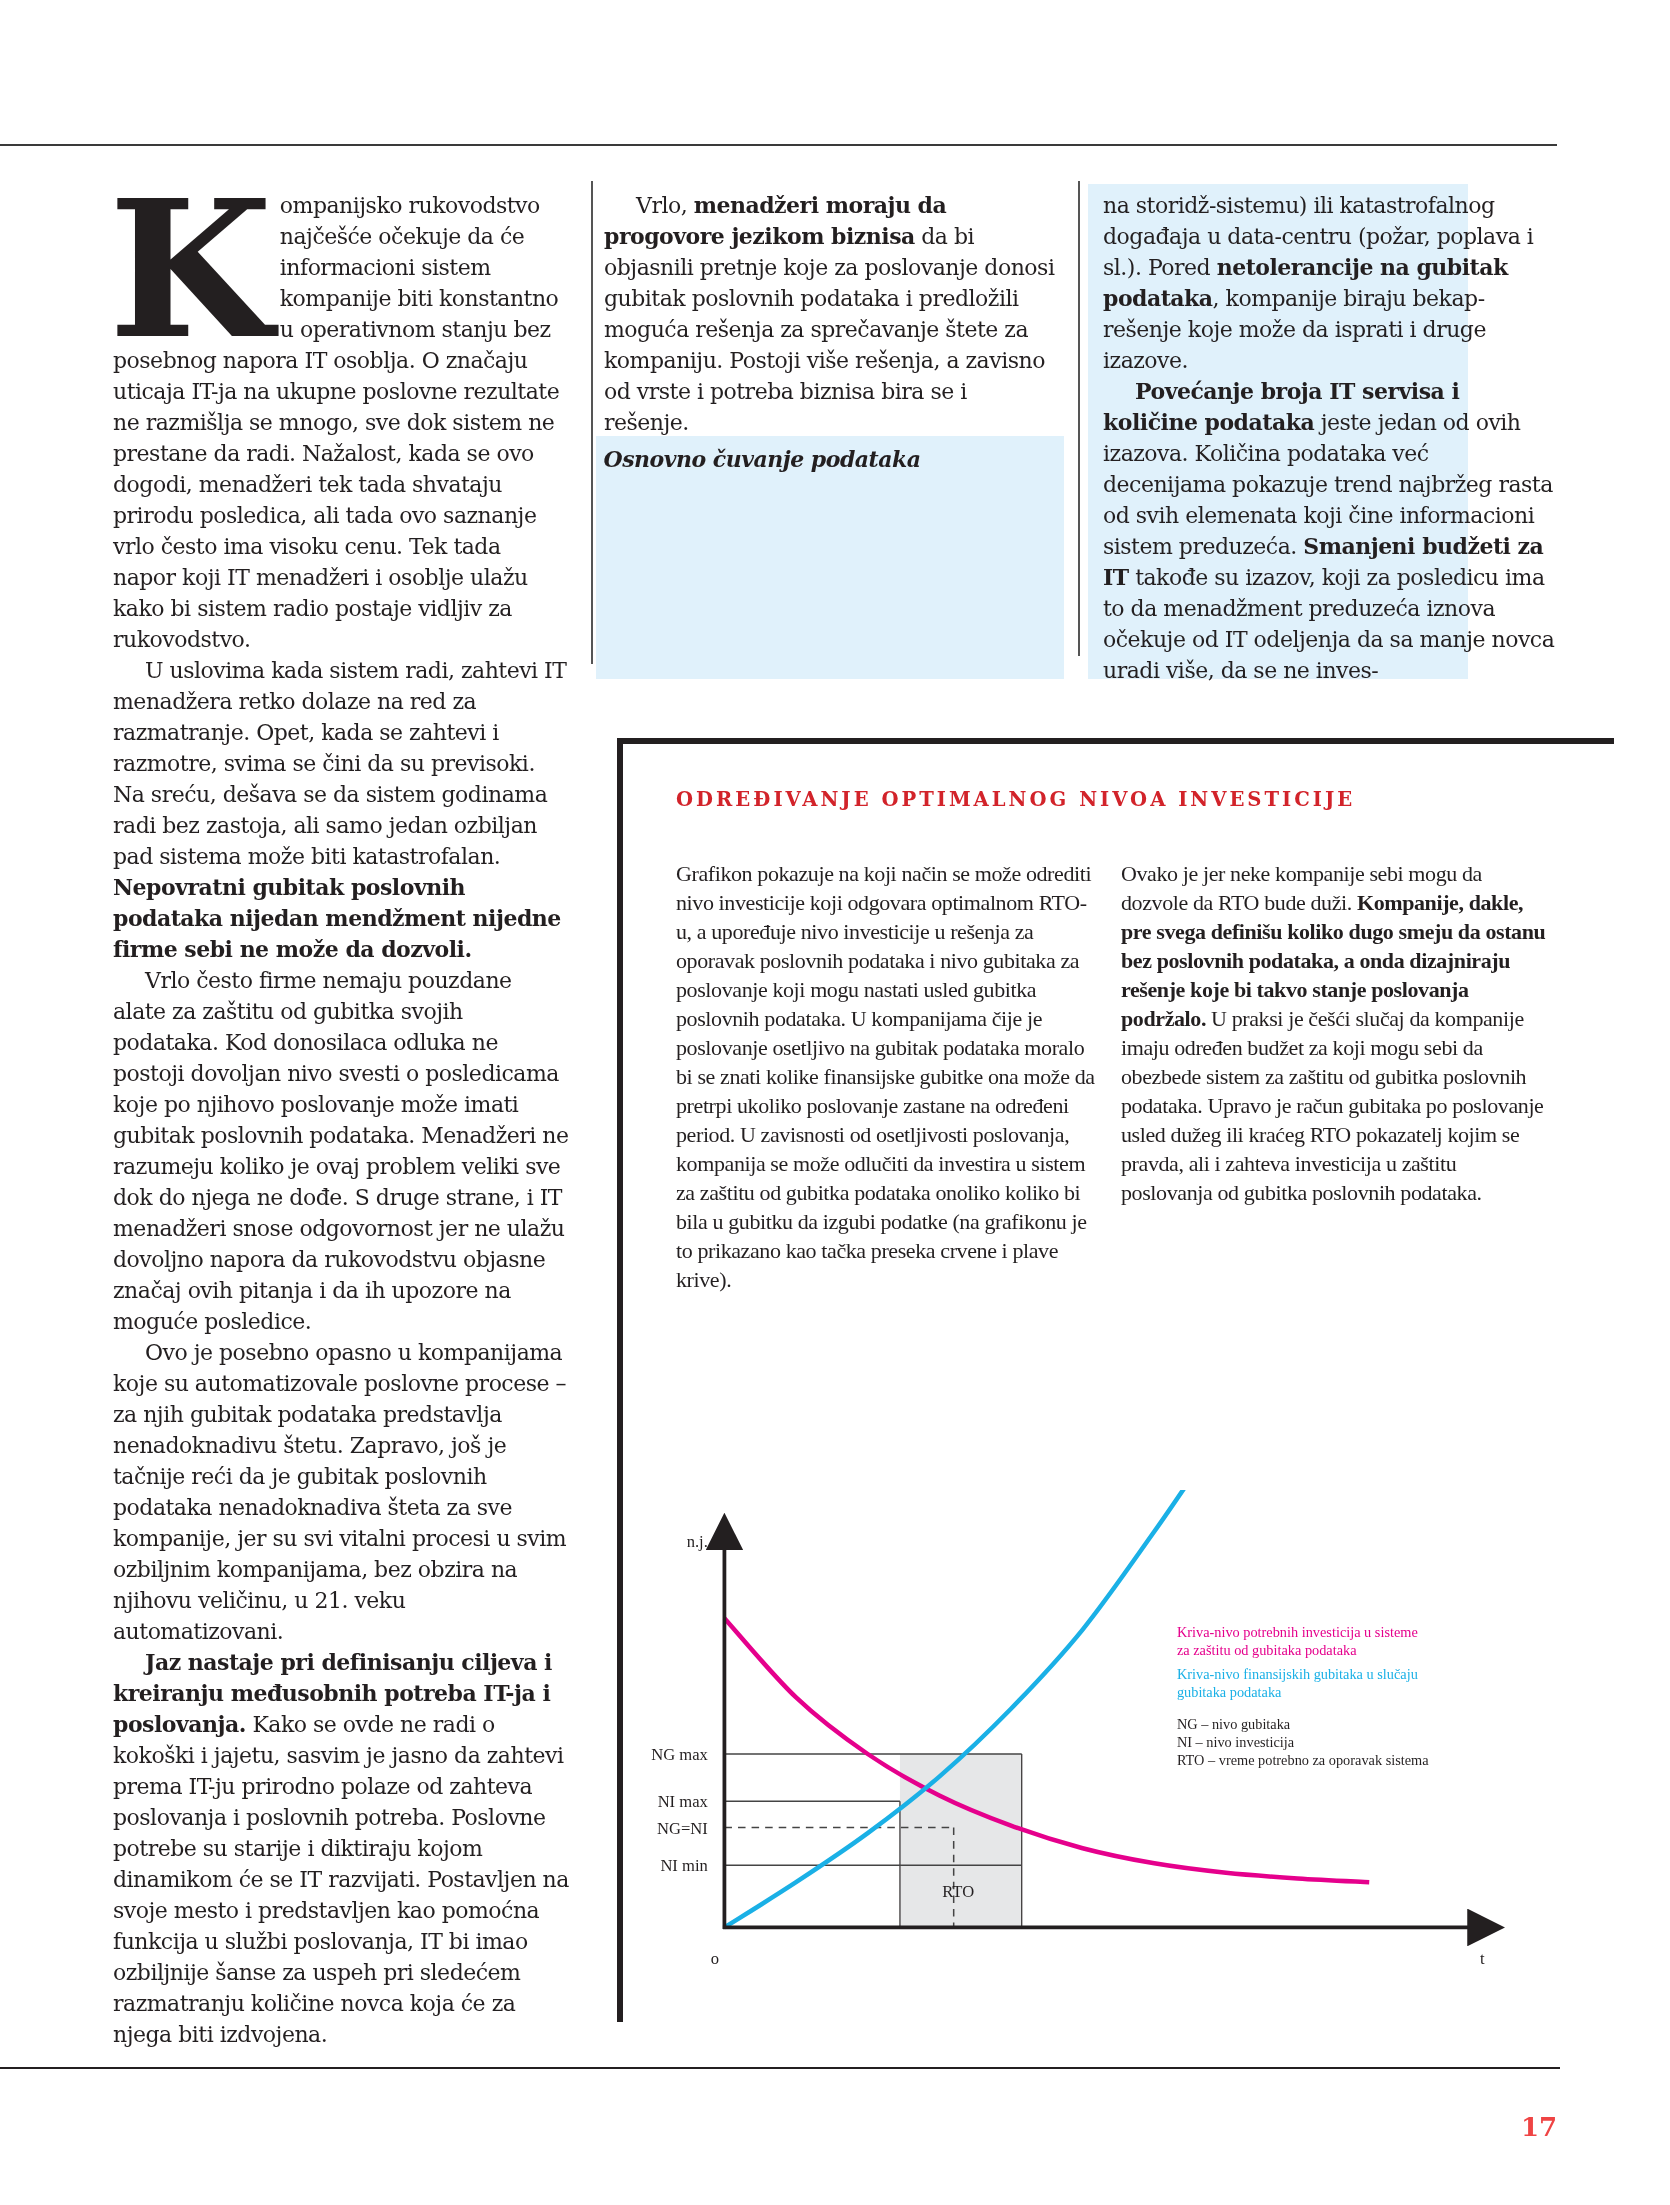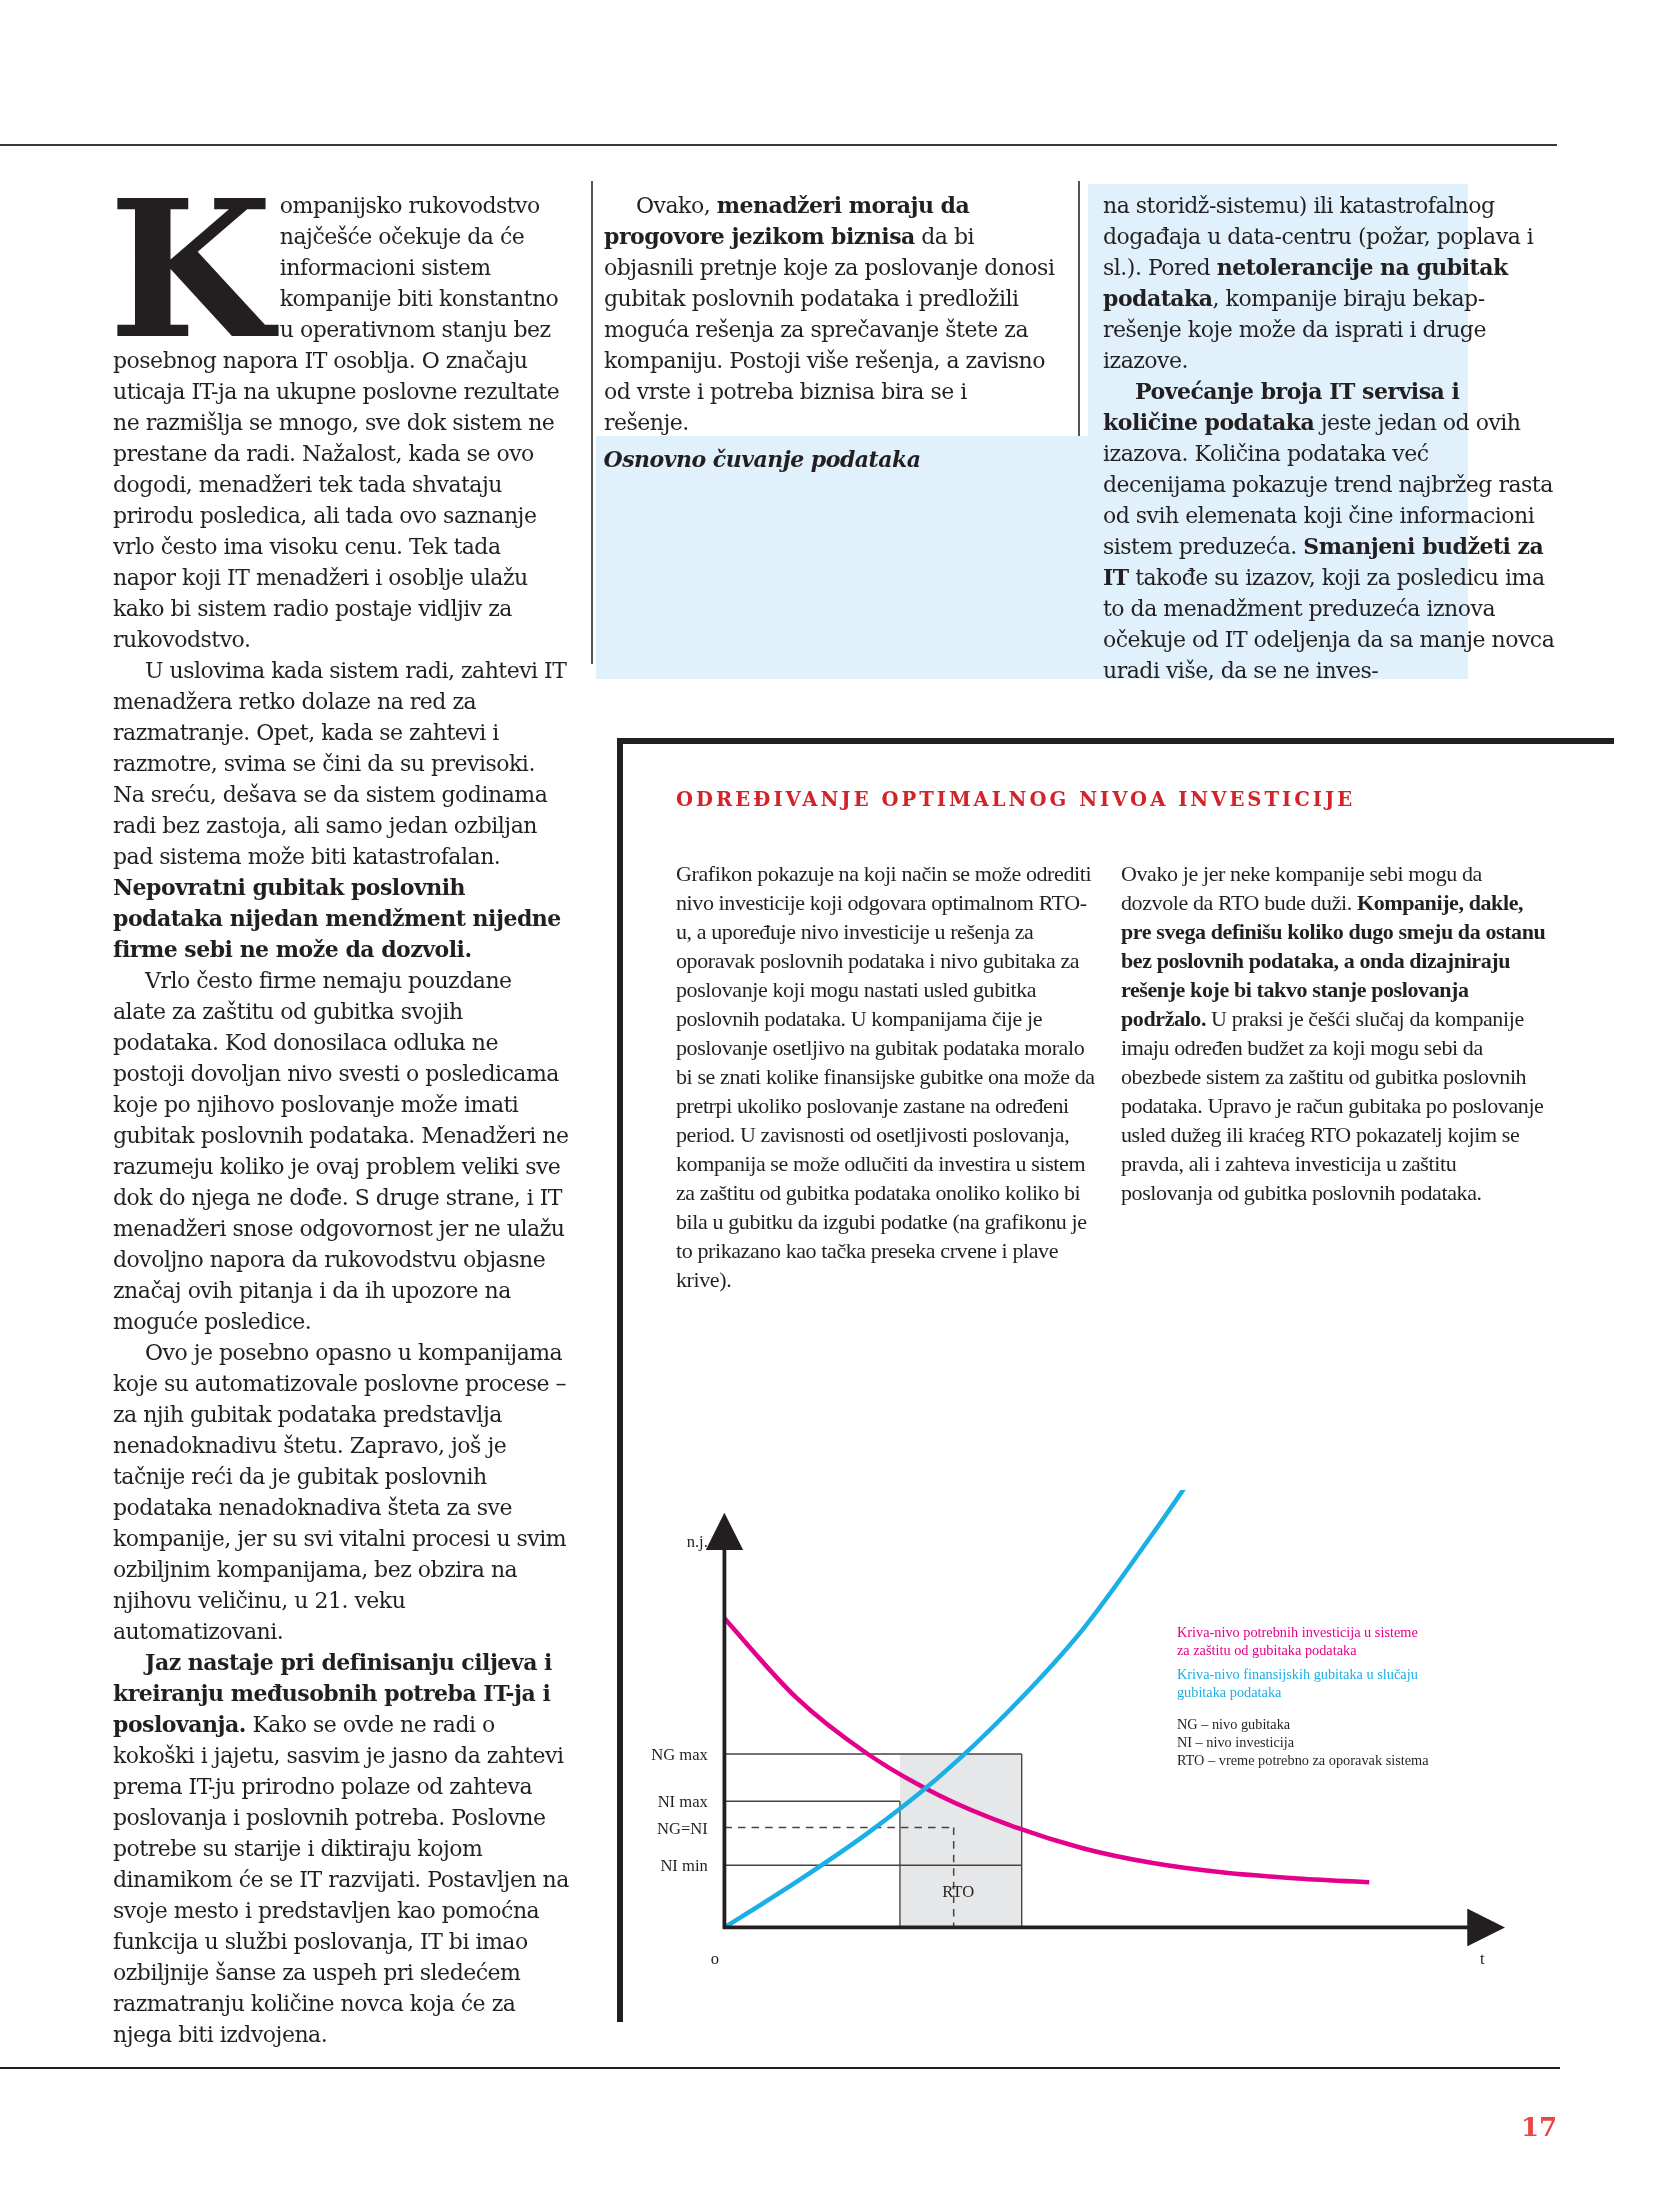--- a/index.html
+++ b/index.html
@@ -18,21 +18,21 @@
   #col1 { left: 113px; top: 190px; width: 456px; }
   .dropcap { float: left; font-family: "DejaVu Serif", serif; font-weight: bold; font-size: 189px;
              line-height: 148px; height: 148px; margin: 6px 7.5px 0 -4.5px; color: #231f20; }
 
   #col2 { left: 604px; top: 190px; width: 453px; }
   .col-divider { position: absolute; width: 1.5px; background: #555; }
   #divider1 { left: 591px; top: 181px; height: 483px; }
   #divider2 { left: 1078px; top: 181px; height: 475px; }
 
   .sidebar { position: absolute; background: #e0f1fb; }
-  #sidebar-a { left: 596px; top: 436px; width: 468px; height: 243px; padding-left: 39px; }
+  #sidebar-a { left: 596px; top: 436px; width: 468px; height: 243px; }
   #sidebar-b { left: 1088px; top: 184px; width: 380px; height: 495px; }
   .sidebar-text { position: absolute; font-size: 22px; line-height: 31px; letter-spacing: -0.5px; }
   #sidebar-a .sidebar-text { left: 7.5px; top: 7.5px; width: 456px; }
   #sidebar-b .sidebar-text { left: 15px; top: 6px; width: 453px; }
   .sidebar-heading { font-weight: bold; font-style: italic; }
   .sidebar-text p { margin: 0; }
   .sidebar-text p.indent { text-indent: 32px; }
 
   
   .infobox { position: absolute; left: 617px; top: 738px; width: 943px; height: 1278px;
@@ -60,21 +60,21 @@
   <p class="indent"><span>U uslovima kada sistem radi, zahtevi IT menadžera retko dolaze na red za razmatranje. Opet, kada se zahtevi i razmotre, svima se čini da su previsoki. Na sreću, dešava se da sistem godinama radi bez zastoja, ali samo jedan ozbiljan pad sistema može biti katastrofalan. </span><b>Nepovratni gubitak poslovnih podataka nijedan mendžment nijedne firme sebi ne može da dozvoli.</b></p>
   <p class="indent">Vrlo često firme nemaju pouzdane alate za zaštitu od gubitka svojih podataka. Kod donosilaca odluka ne postoji dovoljan nivo svesti o posledicama koje po njihovo poslovanje može imati gubitak poslovnih podataka. Menadžeri ne razumeju koliko je ovaj problem veliki sve dok do njega ne dođe. S druge strane, i IT menadžeri snose odgovornost jer ne ulažu dovoljno napora da rukovodstvu objasne značaj ovih pitanja i da ih upozore na moguće posledice.</p>
   <p class="indent">Ovo je posebno opasno u kompanijama koje su automatizovale poslovne procese – za njih gubitak podataka predstavlja nenadoknadivu štetu. Zapravo, još je tačnije reći da je gubitak poslovnih podataka nenadoknadiva šteta za sve kompanije, jer su svi vitalni procesi u svim ozbiljnim kompanijama, bez obzira na njihovu veličinu, u 21. veku automatizovani.</p>
   <p class="indent"><b>Jaz nastaje pri definisanju ciljeva i kreiranju međusobnih potreba IT-ja i poslovanja.</b><span> Kako se ovde ne radi o kokoški i jajetu, sasvim je jasno da zahtevi prema IT-ju prirodno polaze od zahteva poslovanja i poslovnih potreba. Poslovne potrebe su starije i diktiraju kojom dinamikom će se IT razvijati. Postavljen na svoje mesto i predstavljen kao pomoćna funkcija u službi poslovanja, IT bi imao ozbiljnije šanse za uspeh pri sledećem razmatranju količine novca koja će za njega biti izdvojena.</span></p>
 </div>
 
 <div class="col-divider" id="divider1"></div>
 <div class="col-divider" id="divider2"></div>
 
 <div class="col" id="col2">
-  <p class="indent"><span>Ovako, </span><b>menadžeri moraju da progovore jezikom biznisa</b><span> da bi objasnili pretnje koje za poslovanje donosi gubitak poslovnih podataka i predložili moguća rešenja za sprečavanje štete za kompaniju. Postoji više rešenja, a zavisno od vrste i potreba biznisa bira se i rešenje.</span></p>
+  <p class="indent"><span>Vrlo, </span><b>menadžeri moraju da progovore jezikom biznisa</b><span> da bi objasnili pretnje koje za poslovanje donosi gubitak poslovnih podataka i predložili moguća rešenja za sprečavanje štete za kompaniju. Postoji više rešenja, a zavisno od vrste i potreba biznisa bira se i rešenje.</span></p>
 </div>
 
 <div class="sidebar" id="sidebar-a">
   <div class="sidebar-text">
     <div class="sidebar-heading">Osnovno čuvanje podataka</div>
   </div>
 </div>
 
 <div class="sidebar" id="sidebar-b">
   <div class="sidebar-text">

